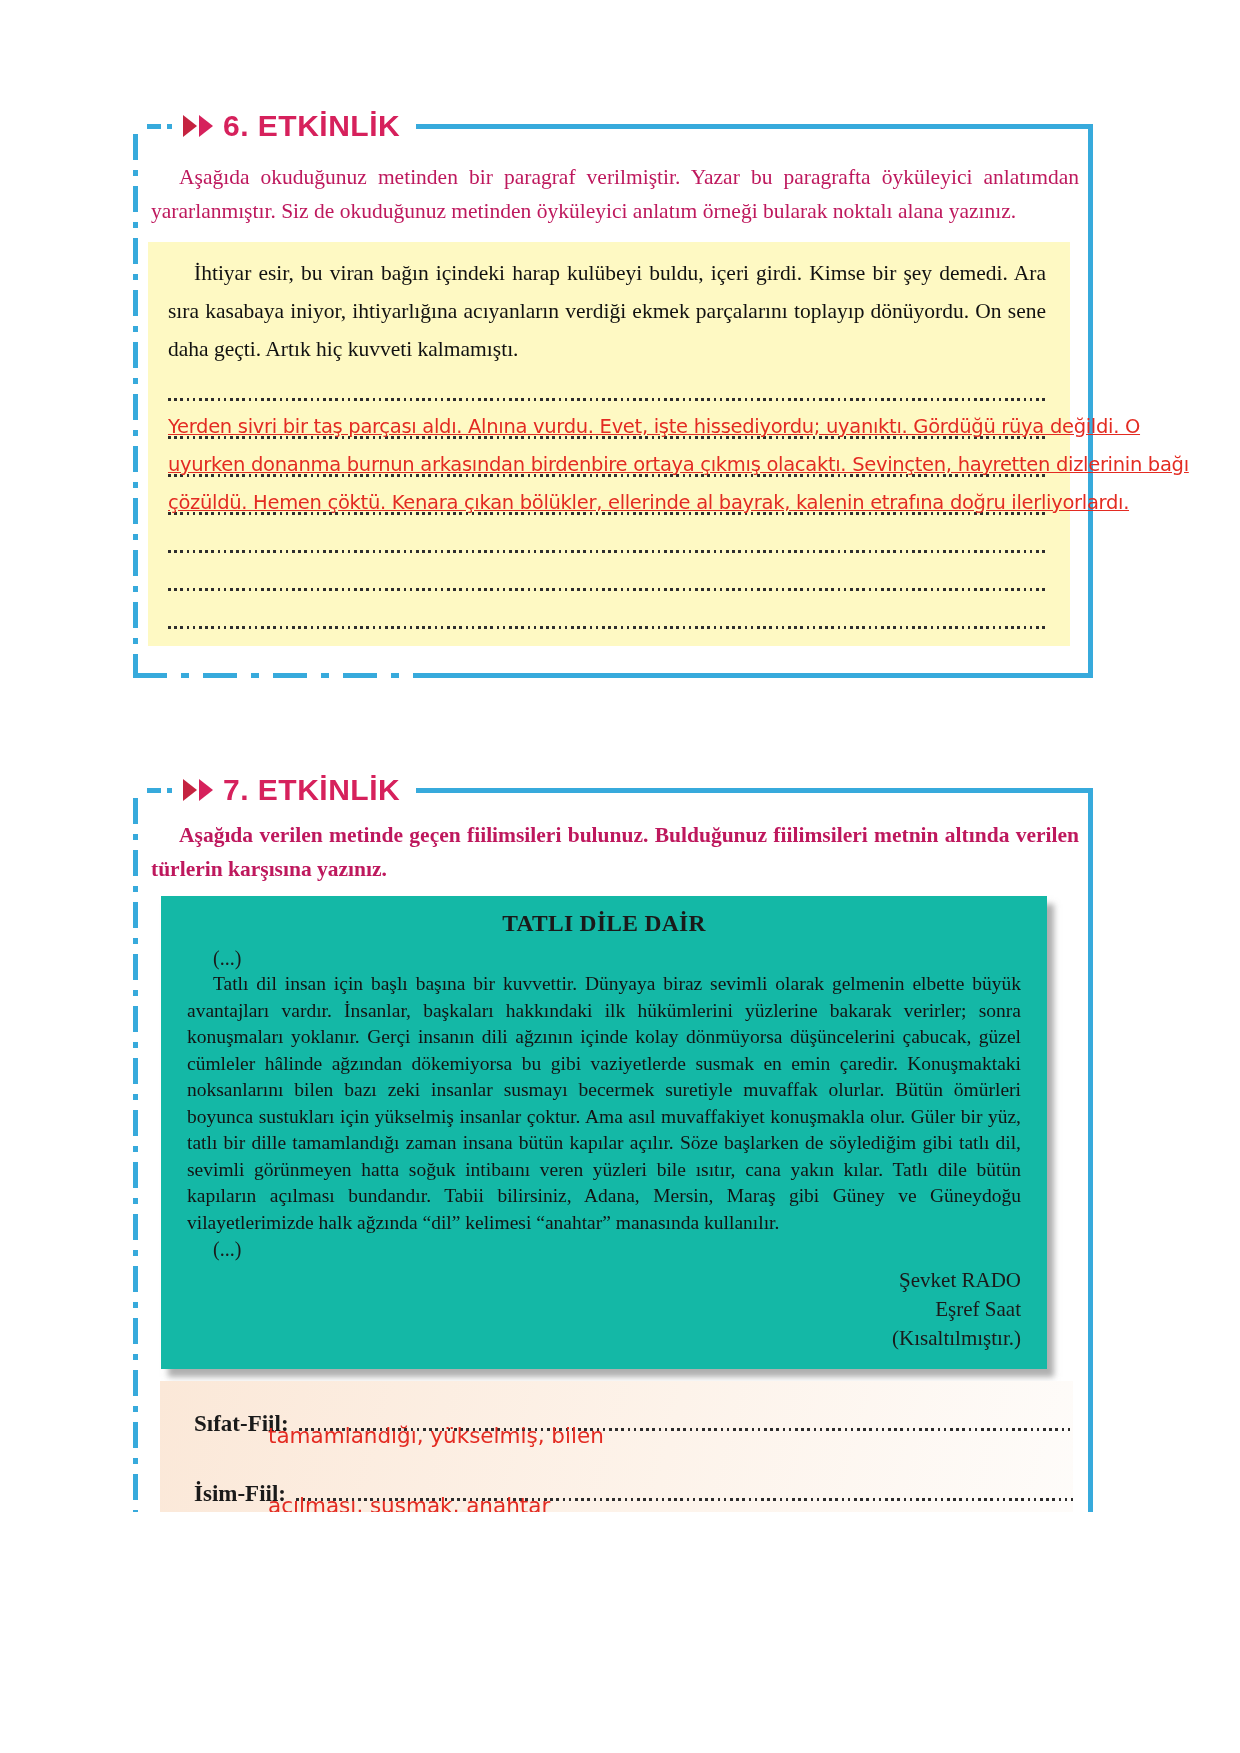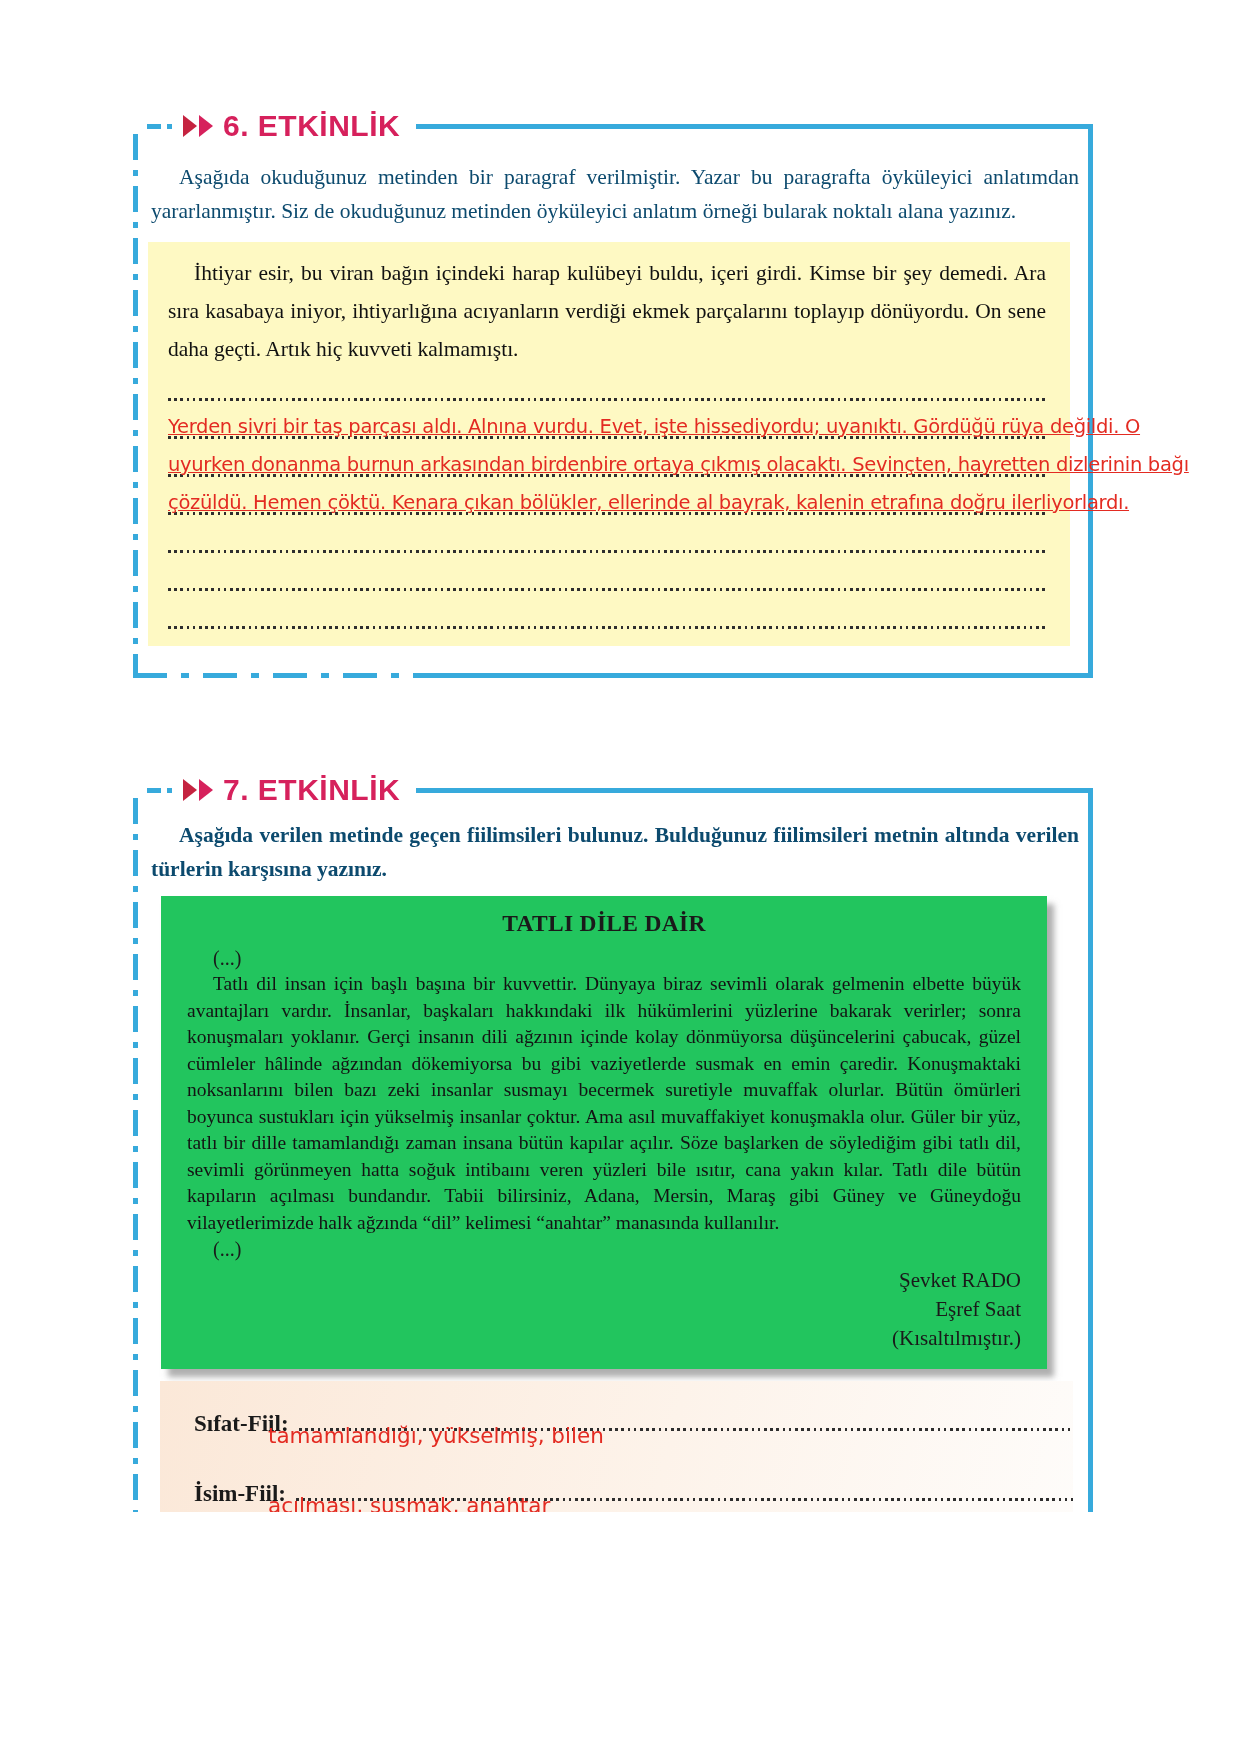--- a/index.html
+++ b/index.html
@@ -39,41 +39,41 @@
   }
   .chevrons i:last-child { border-left-color:#d6215c; }
   .frame-header h2 {
     font-family:"Liberation Sans", sans-serif; font-weight:bold;
     font-size:30px; color:#d6215c; letter-spacing:.5px; white-space:nowrap;
   }
   .frame-header .hline { flex:1; height:5px; background:#37aadc; margin-left:16px; }
   
   .intro {
     margin:16px 14px 0 18px; font-size:21.5px; line-height:34px;
-    text-align:justify; text-indent:28px; color:#0c4a6e;
+    text-align:justify; text-indent:28px; color:#be185d;
   }
   .intro.bold { font-weight:bold; line-height:34px; }
   .bluebox {
     position:relative; margin:14px 0 0 15px; width:922px;
     background:#fef9c3; padding:12px 24px 12px 20px;
   }
   .excerpt { font-size:21.5px; line-height:38px; text-align:justify; text-indent:26px; color:#111; }
   .wline { position:relative; height:38px; }
   .dl { height:3px; background-image:repeating-linear-gradient(90deg,#2e2e2e 0 2.6px, transparent 2.6px 6.2px); }
   .wline .dl { position:absolute; left:0; right:0; bottom:5px; }
   .ink6 {
     position:absolute; left:20px; top:166px; z-index:2;
     font-family:"DejaVu Sans", sans-serif; font-size:19.5px; line-height:38px;
     color:#e32b22; white-space:nowrap; letter-spacing:-.3px;
   }
   .ink6 span { display:block;text-decoration:underline; }
   
   .card {
     position:relative; margin:10px auto 0 28px; width:886px;
-    background:#22c55e; padding:14px 26px 16px;
+    background:#14b8a6; padding:14px 26px 16px;
     box-shadow:7px 8px 6px rgba(110,110,110,.55);
   }
   .card h3 { text-align:center; font-size:23.5px; font-weight:bold; letter-spacing:.3px; margin-bottom:8px; }
   .ellipsis { font-size:20px; line-height:26px; padding-left:26px; }
   .card .body {
     font-size:19.5px; line-height:26.5px; text-align:justify; text-indent:26px; color:#131313;
   }
   .signature { text-align:right; font-size:21px; line-height:29px; margin-top:4px; }
   
   .answers {

